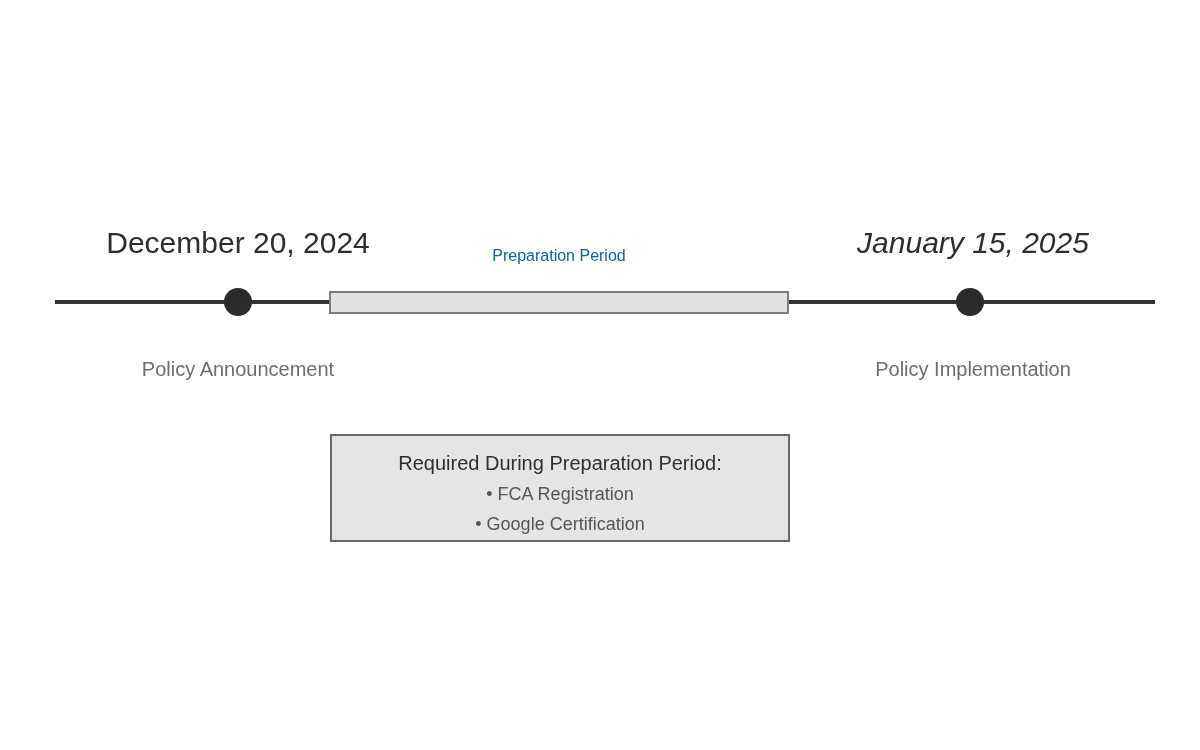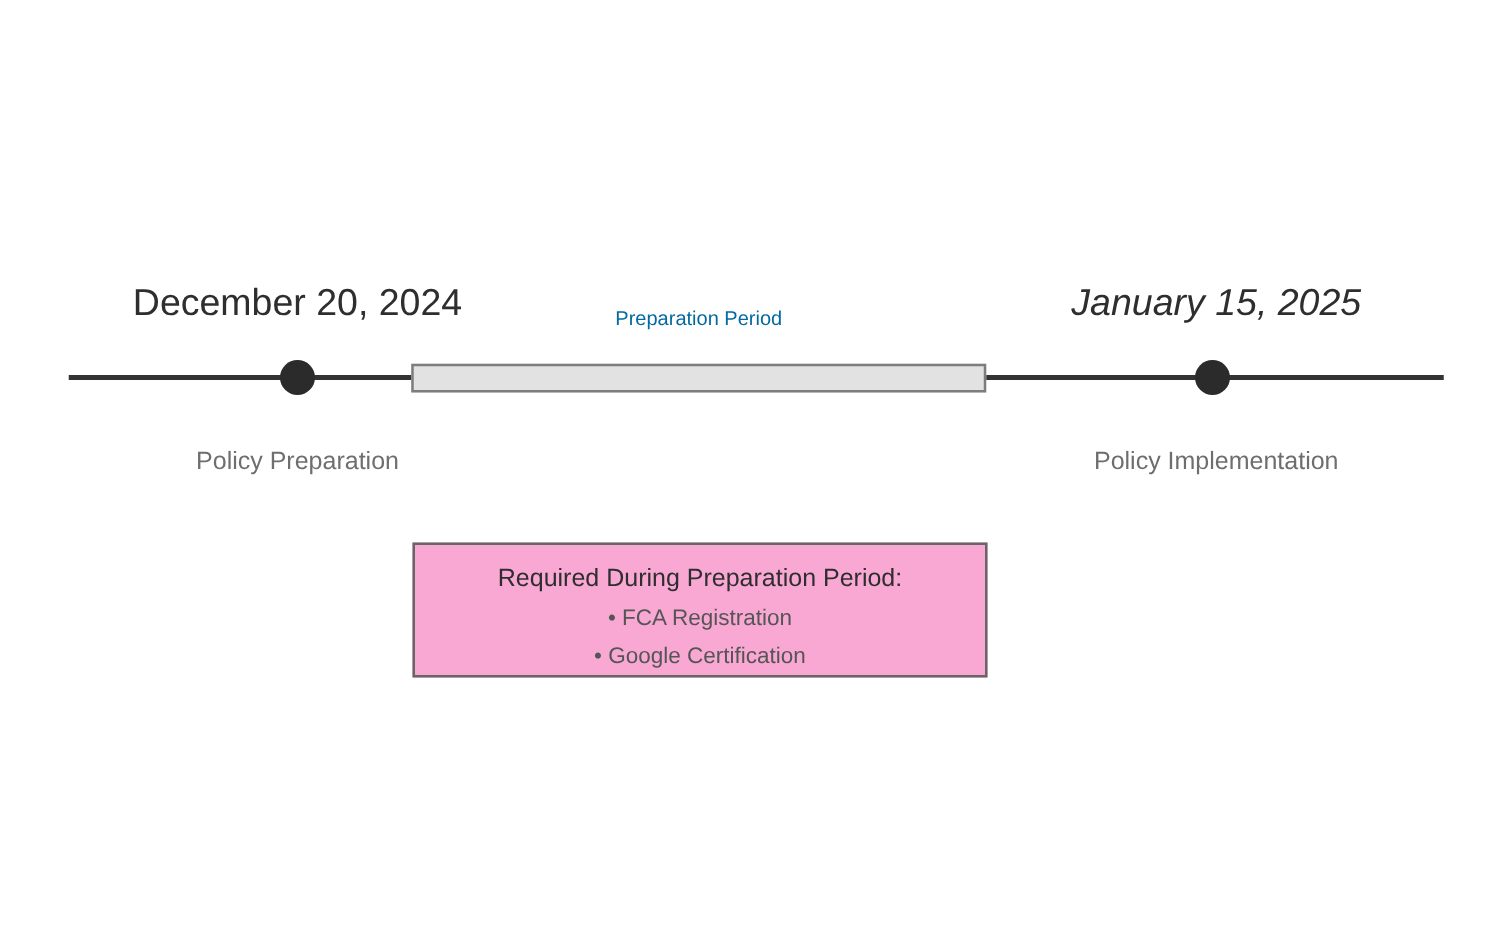--- a/index.html
+++ b/index.html
@@ -85,21 +85,21 @@
   .label-announcement   { left: 238px; }
   .label-implementation { left: 973px; }
 
   
   .info-box {
     position: absolute;
     left: 330px;
     top: 434px;
     width: 460px;
     height: 108px;
-    background: #f9a8d4;
+    background: #e5e5e5;
     border: 2px solid #666666;
     box-sizing: border-box;
     text-align: center;
   }
   .info-box-title {
     margin-top: 16px;
     font-size: 20px;
     color: #2e2e2e;
   }
   .info-box-item {
@@ -124,21 +124,21 @@
   <div class="timeline-dot dot-announcement"></div>
 
   <div class="timeline-dot dot-implementation"></div>
 
   <div class="date-label date-announcement">December 20, 2024</div>
 
   <div class="date-label date-implementation">January 15, 2025</div>
 
   <div class="period-label">Preparation Period</div>
 
-  <div class="event-label label-announcement">Policy Preparation</div>
+  <div class="event-label label-announcement">Policy Announcement</div>
 
   <div class="event-label label-implementation">Policy Implementation</div>
 
   <div class="info-box">
     <div class="info-box-title">Required During Preparation Period:</div>
     <div class="info-box-item">• FCA Registration</div>
     <div class="info-box-item">• Google Certification</div>
   </div>
 
 </div>

